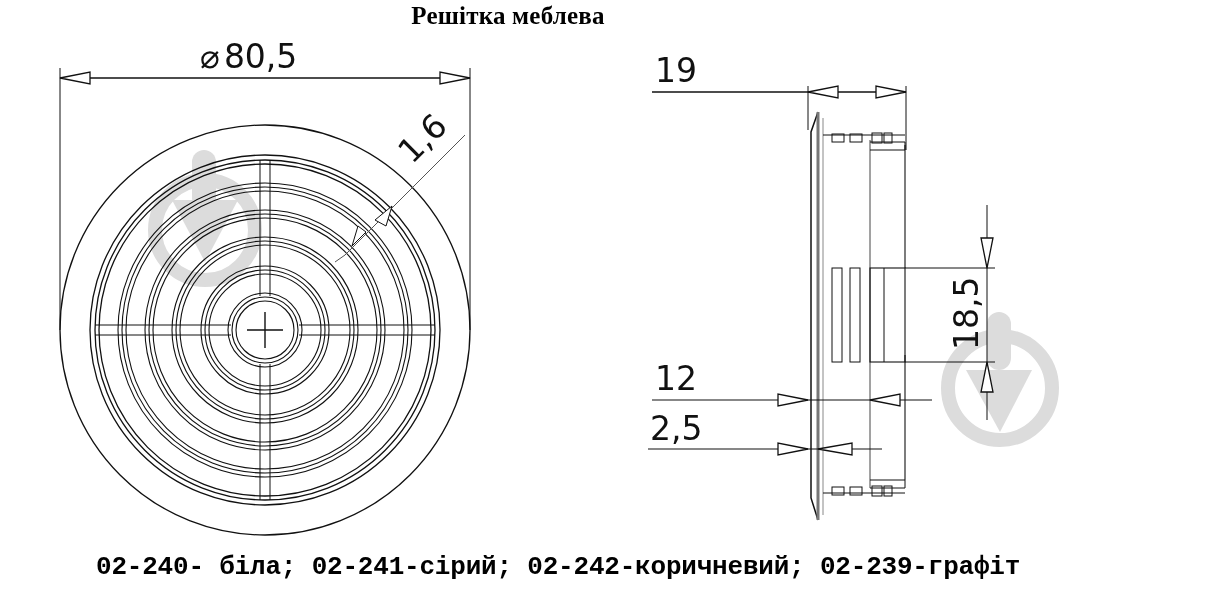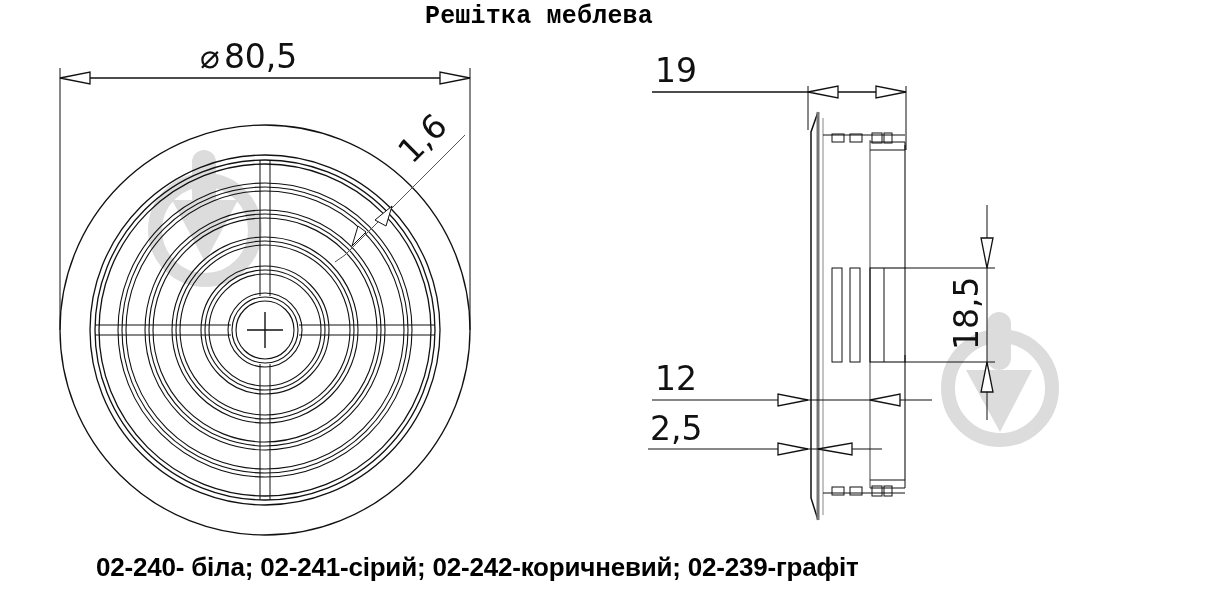--- a/index.html
+++ b/index.html
@@ -1,22 +1,22 @@
 <!DOCTYPE html>
 <html><head>
 <meta charset="utf-8">
 <style>
   html, body { margin: 0; padding: 0; background: #ffffff; }
   body { width: 1225px; height: 597px; position: relative; overflow: hidden;
          font-family: "Liberation Sans", "DejaVu Sans", sans-serif; }
   .title { position: absolute; top: 2px; left: 0; width: 1016px; text-align: center;
-           font-family: Liberation Mono, monospace; font-weight: bold; font-size: 25px;
-           color: #000; letter-spacing: 0.2px; margin-left: 31px; }
+           font-family: Liberation Serif, serif; font-weight: bold; font-size: 25px;
+           color: #000; letter-spacing: 0.2px; }
   .caption { position: absolute; top: 552px; left: 96px; white-space: nowrap;
-             font-family: Liberation Sans, sans-serif; font-weight: bold; font-size: 26px;
+             font-family: Liberation Mono, monospace; font-weight: bold; font-size: 26px;
              color: #000; letter-spacing: -0.2px; }
   svg.drawing { position: absolute; left: 0; top: 0; }
   .dim-label { font-family: "DejaVu Sans", sans-serif; font-size: 33px; fill: #111; }
 </style>
 </head>
 <body>
 
 <div class="title">Решітка меблева</div>
 
 <svg class="drawing" width="1225" height="597" viewBox="0 0 1225 597" xmlns="http://www.w3.org/2000/svg">

